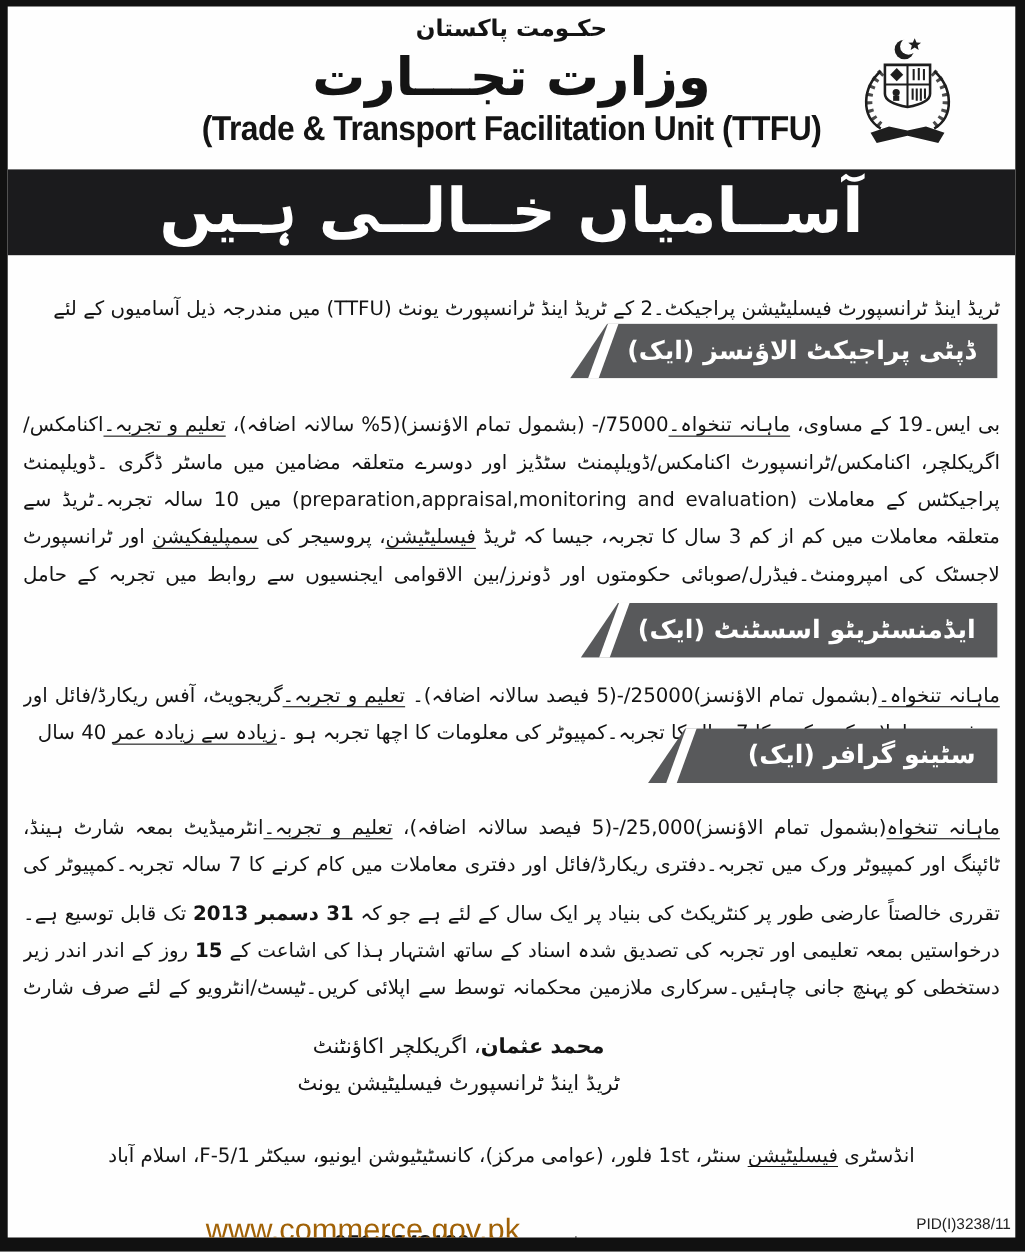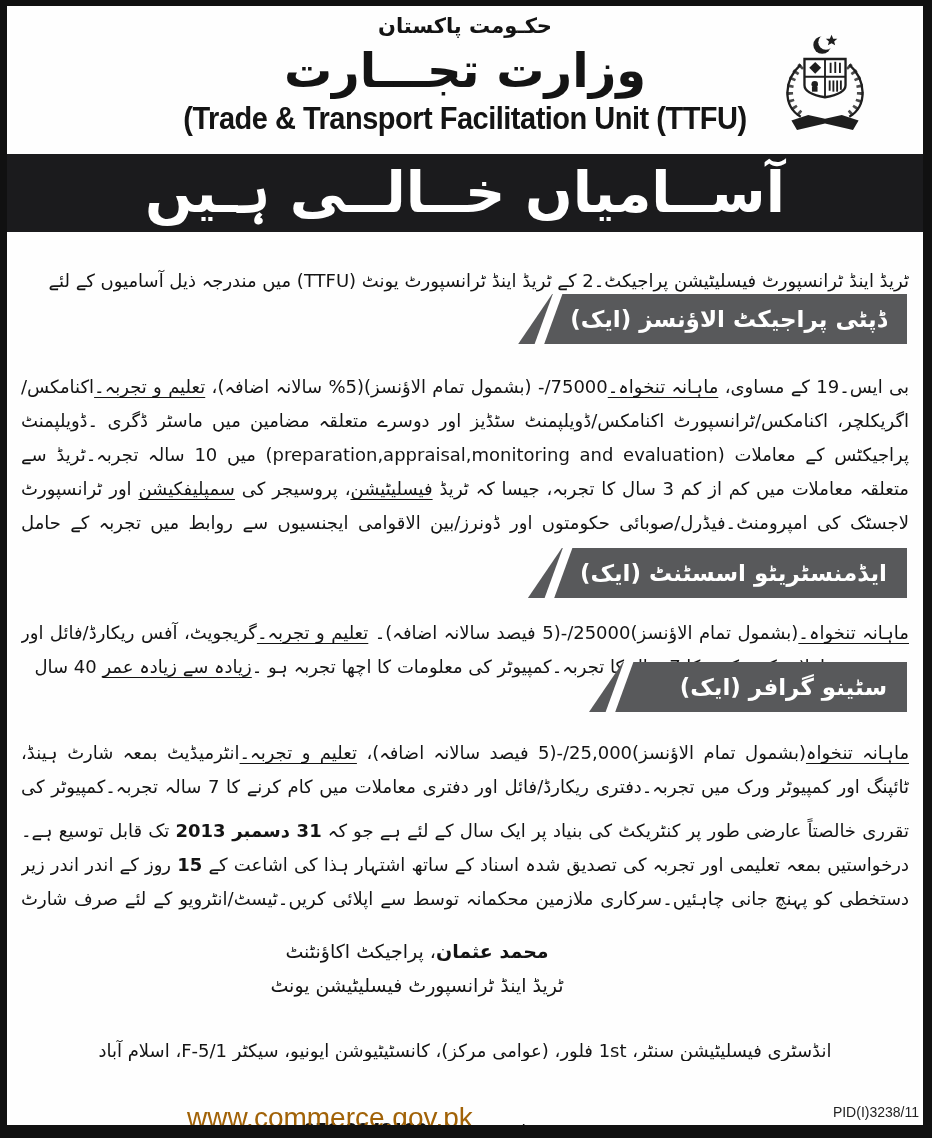--- a/index.html
+++ b/index.html
@@ -119,21 +119,21 @@
   <p class="abs urtext p2"><span class="u">ماہانہ تنخواہ۔</span><span>(بشمول تمام الاؤنسز)25000/-(5 فیصد سالانہ اضافہ)۔ </span><span class="u">تعلیم و تجربہ۔</span><span>گریجویٹ، آفس ریکارڈ/فائل اور دفتری معاملات کو دیکھنے کا 7 سال کا تجربہ۔کمپیوٹر کی معلومات کا اچھا تجربہ ہو ۔</span><span class="u">زیادہ سے زیادہ عمر</span><span> 40 سال</span></p>
 
   <div class="sec-title s3">
     <span>سٹینو گرافر (ایک)</span>
   </div>
   <p class="abs urtext p3"><span class="u">ماہانہ تنخواہ</span><span>(بشمول تمام الاؤنسز)25,000/-(5 فیصد سالانہ اضافہ)، </span><span class="u">تعلیم و تجربہ۔</span><span>انٹرمیڈیٹ بمعہ شارٹ ہینڈ، ٹائپنگ اور کمپیوٹر ورک میں تجربہ۔دفتری ریکارڈ/فائل اور دفتری معاملات میں کام کرنے کا 7 سالہ تجربہ۔کمپیوٹر کی معلومات کا اچھا تجربہ ہو۔</span></p>
 
   <p class="abs urtext gen"><span>تقرری خالصتاً عارضی طور پر کنٹریکٹ کی بنیاد پر ایک سال کے لئے ہے جو کہ </span><span class="b">31 دسمبر 2013</span><span> تک قابل توسیع ہے۔درخواستیں بمعہ تعلیمی اور تجربہ کی تصدیق شدہ اسناد کے ساتھ اشتہار ہذا کی اشاعت کے </span><span class="b">15</span><span> روز کے اندر اندر زیر دستخطی کو پہنچ جانی چاہئیں۔سرکاری ملازمین محکمانہ توسط سے اپلائی کریں۔ٹیسٹ/انٹرویو کے لئے صرف شارٹ لسٹڈ امیدواروں کو بلایا جائے گا۔</span></p>
 
   <div class="abs sig">
-    <div><span class="b">محمد عثمان</span><span>، پراجیکٹ اکاؤنٹنٹ</span></div>
+    <div><span class="b">محمد عثمان</span><span>، اگریکلچر اکاؤنٹنٹ</span></div>
     <div>ٹریڈ اینڈ ٹرانسپورٹ فیسلیٹیشن یونٹ</div>
   </div>
 
   <div class="abs addr"><span>انڈسٹری </span><span class="u">فیسلیٹیشن</span><span> سنٹر، 1st فلور، (عوامی مرکز)، کانسٹیٹیوشن ایونیو، سیکٹر F-5/1، اسلام آباد</span></div>
 
   <div class="abs phone">
     <span>فون نمبر</span>
     <span class="num">051-9243129</span>
   </div>
 

